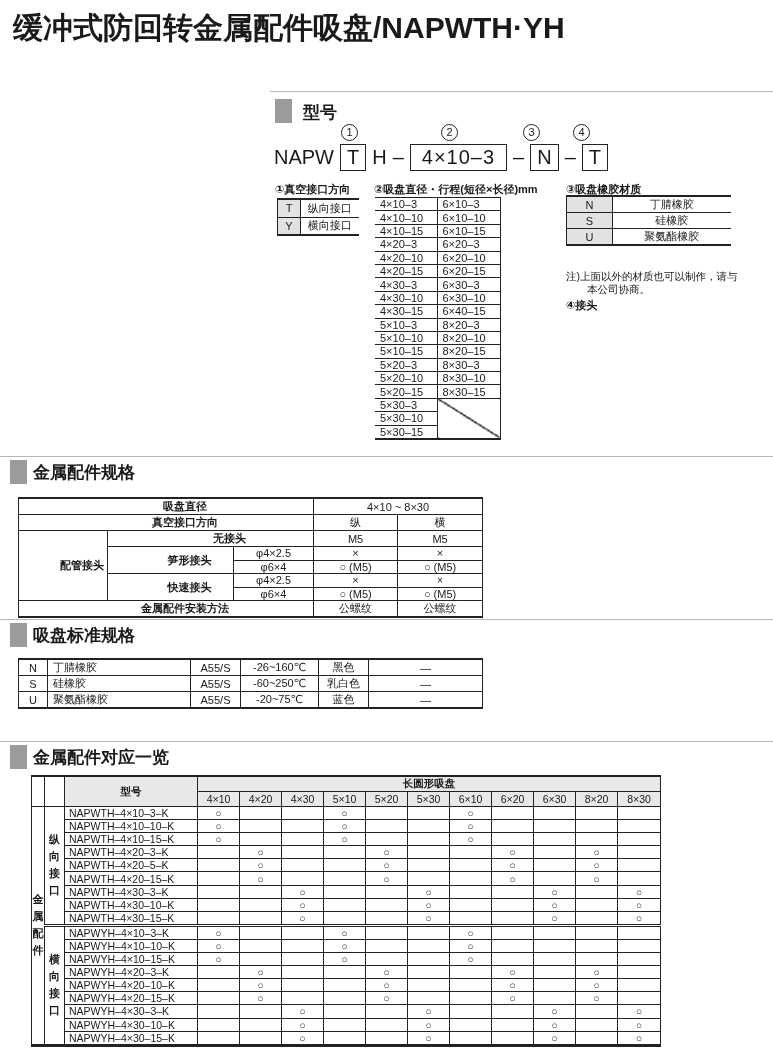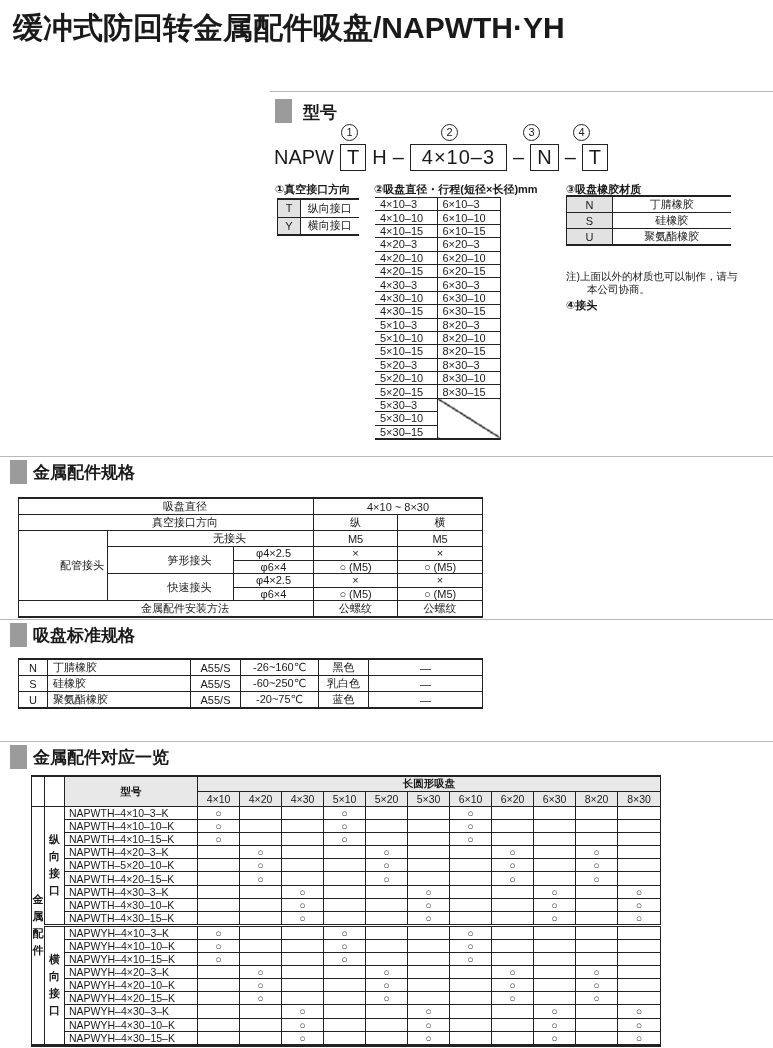--- a/index.html
+++ b/index.html
@@ -35,21 +35,21 @@
   
   .t2tab{border-top:1.5px solid #222;border-bottom:2.5px solid #222;}
   .t2tab td{border-right:1px solid #222;border-bottom:1px solid #222;height:12.4px;
     font-size:11px;text-align:left;padding-left:5px;}
   .t2tab td.t2diag{padding:0;background-image:linear-gradient(to right top,
     transparent calc(50% - 0.8px),#333 calc(50% - 0.8px),#333 calc(50% + 0.8px),transparent calc(50% + 0.8px));}
 
   
   .spec{border:1px solid #222;border-top:2.5px solid #222;border-bottom:2.5px solid #222;}
   .spec td,.spec th{border:1px solid #222;font-size:11px;height:12.5px;text-align:center;}
-  .spec .lab{font-weight:normal;padding-left:38px;}
+  .spec .lab{font-weight:bold;padding-left:38px;}
   .spec .l{text-align:left;padding-left:5px;}
   .pads .shead th{background:#e2e2e2;font-weight:bold;}
 
   
   .map{border:1px solid #222;border-top:2.5px solid #222;border-bottom:3px solid #222;}
   .map th,.map td{border:1px solid #222;}
   .map th{background:#e8e8e8;font-size:10.5px;height:14px;font-weight:bold;}
   .map th.plain{background:#fff;}
   .map th.szh{font-weight:normal;}
   .map td{height:12.1px;font-size:10.5px;}
@@ -141,21 +141,21 @@
         <tr>
           <td>4×30–3</td>
           <td>6×30–3</td>
         </tr>
         <tr>
           <td>4×30–10</td>
           <td>6×30–10</td>
         </tr>
         <tr>
           <td>4×30–15</td>
-          <td>6×30–15</td>
+          <td>6×40–15</td>
         </tr>
         <tr>
           <td>5×10–3</td>
           <td>8×20–3</td>
         </tr>
         <tr>
           <td>5×10–10</td>
           <td>8×20–10</td>
         </tr>
         <tr>
@@ -411,21 +411,21 @@
           <td class="mmark"></td>
           <td class="mmark">○</td>
           <td class="mmark"></td>
           <td class="mmark"></td>
           <td class="mmark">○</td>
           <td class="mmark"></td>
           <td class="mmark">○</td>
           <td class="mmark"></td>
         </tr>
         <tr>
-          <td class="mmodel">NAPWTH–5×20–10–K</td>
+          <td class="mmodel">NAPWTH–4×20–5–K</td>
           <td class="mmark"></td>
           <td class="mmark">○</td>
           <td class="mmark"></td>
           <td class="mmark"></td>
           <td class="mmark">○</td>
           <td class="mmark"></td>
           <td class="mmark"></td>
           <td class="mmark">○</td>
           <td class="mmark"></td>
           <td class="mmark">○</td>

